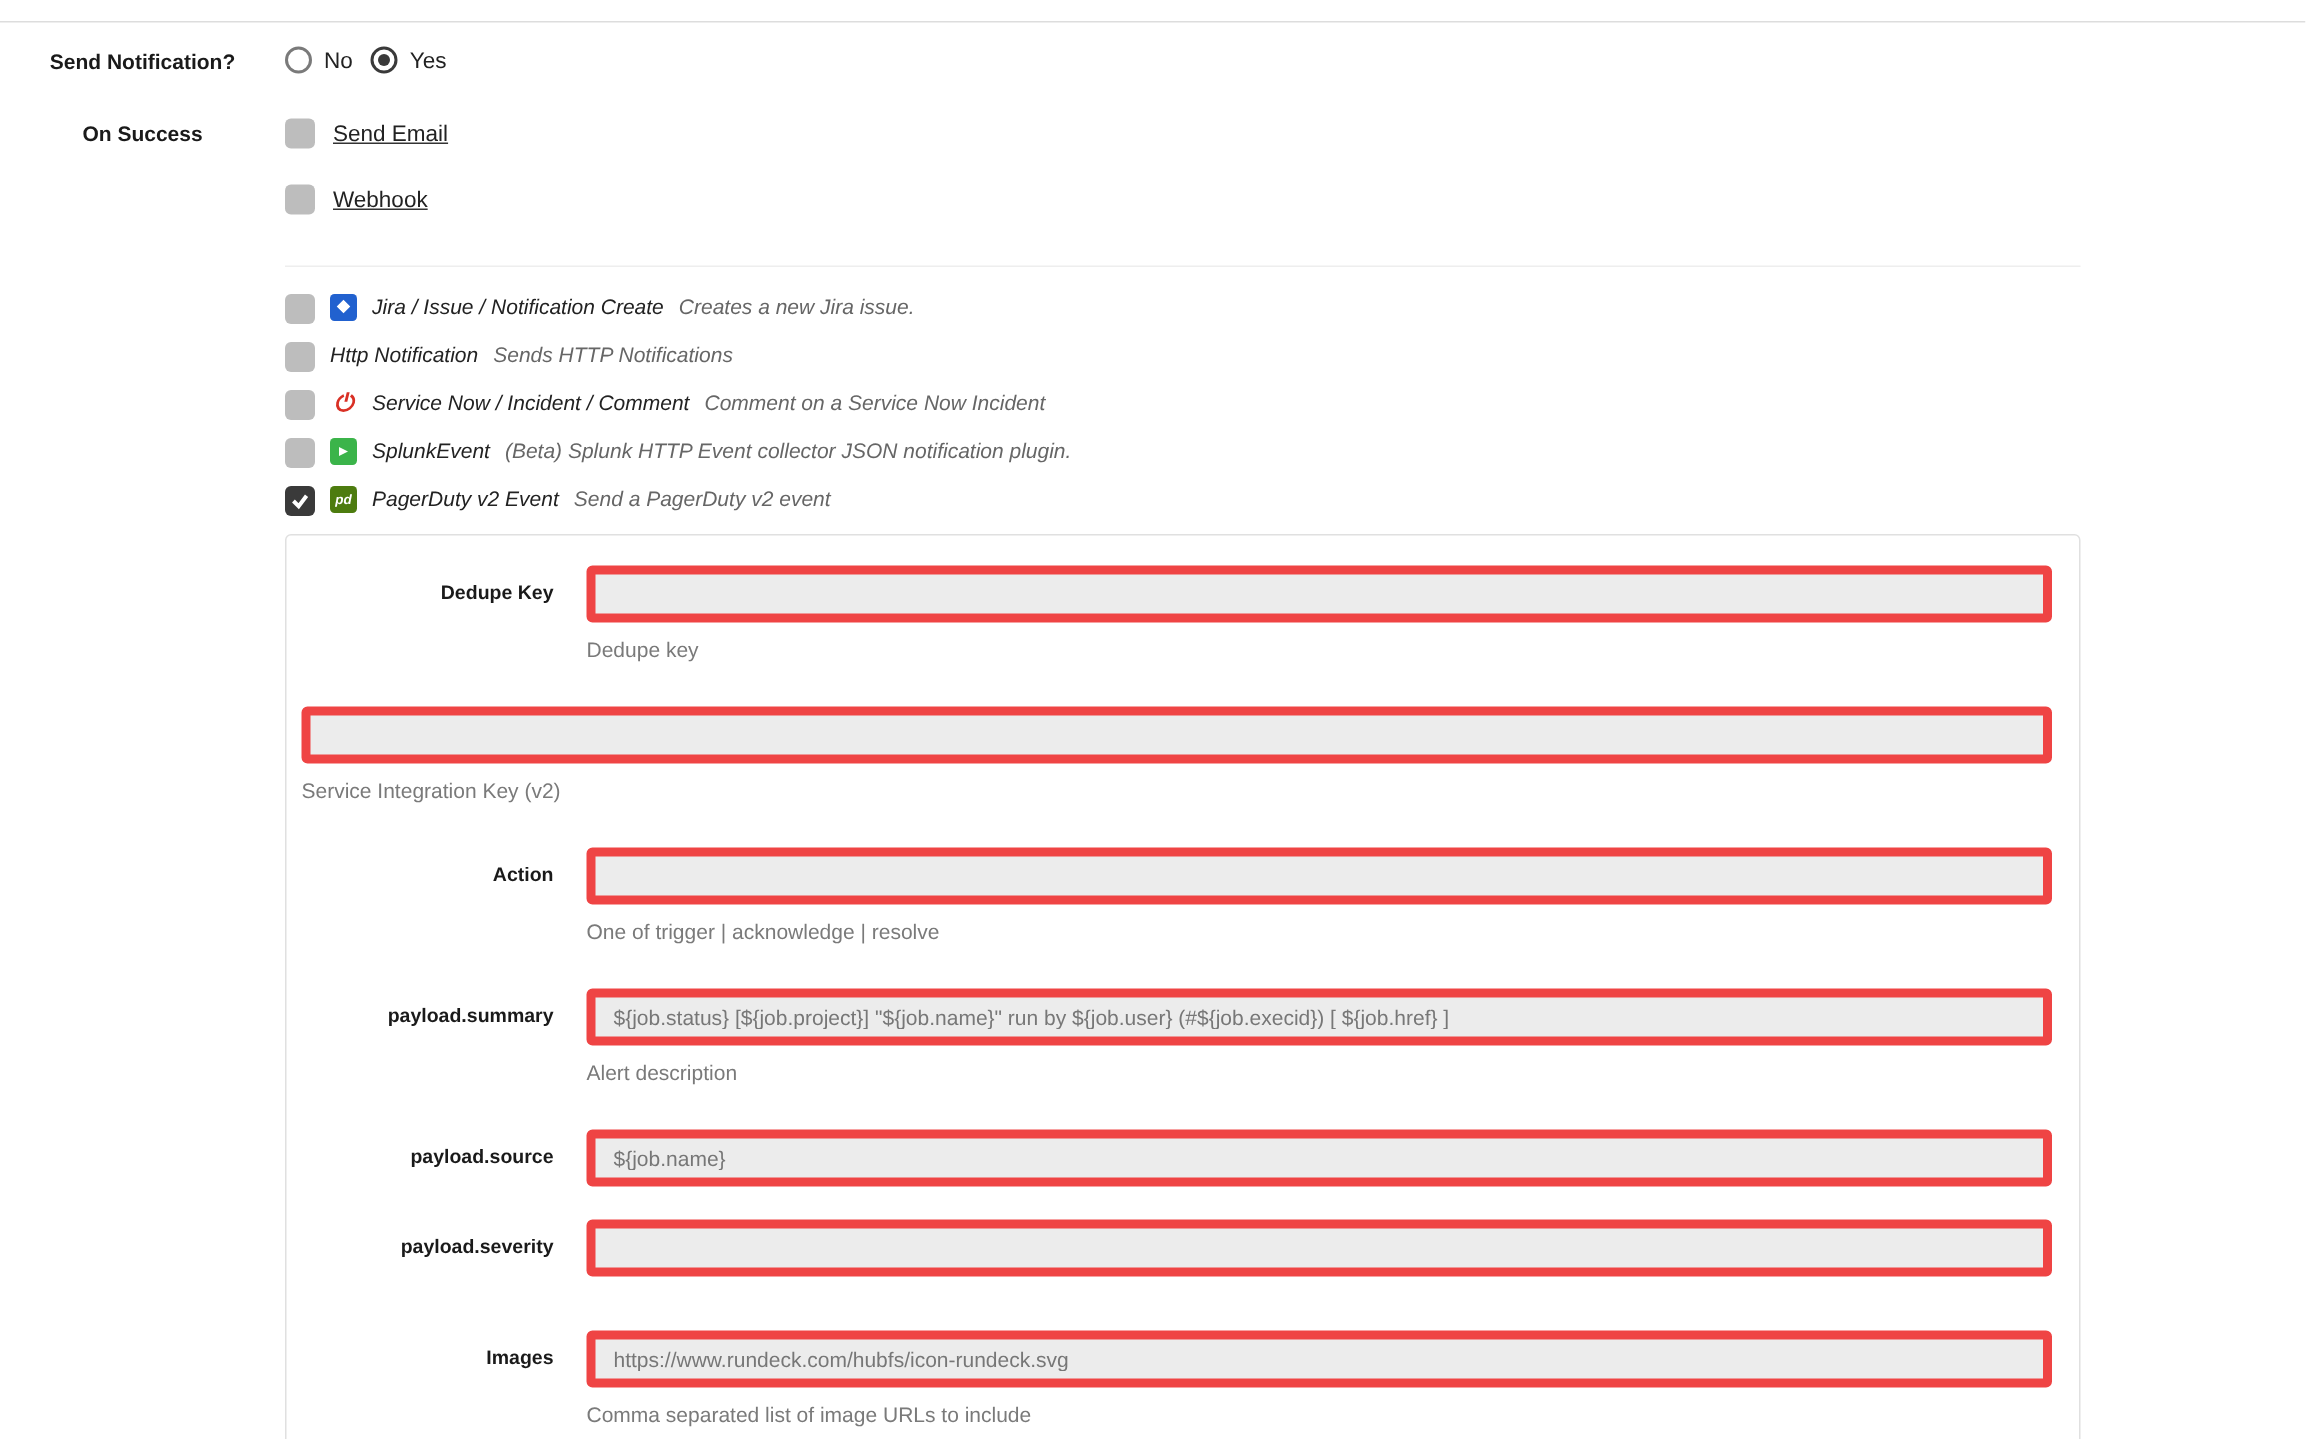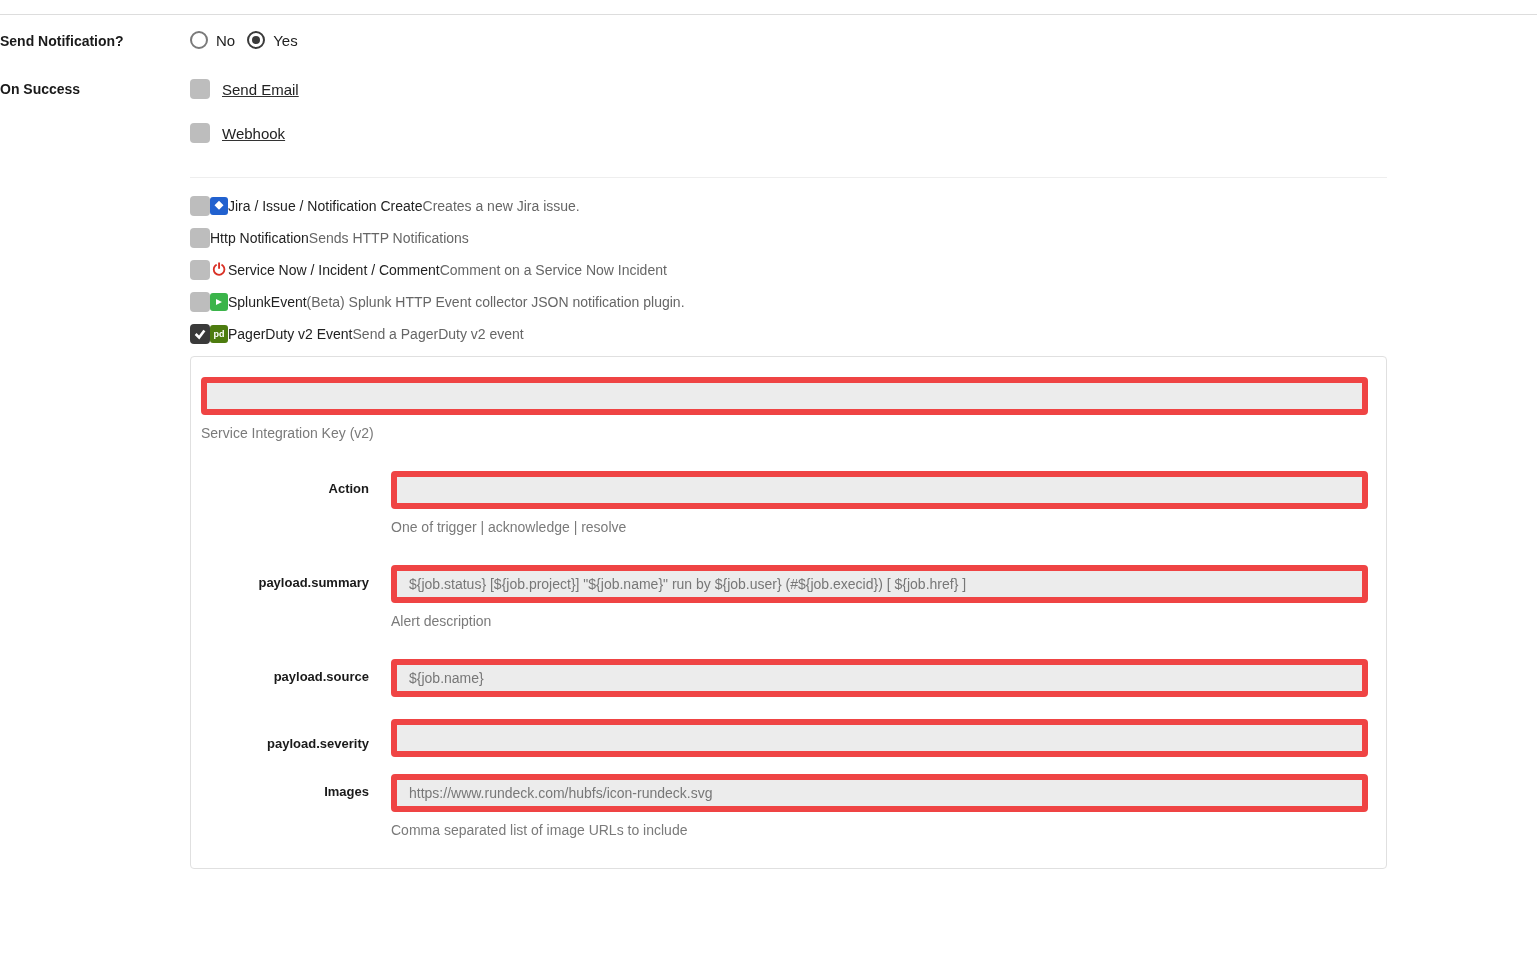--- a/index.html
+++ b/index.html
@@ -19,26 +19,27 @@
     border-top: 1px solid #ddd;
     margin: 0 0 16px 0;
   }
   .row {
     display: flex;
     align-items: flex-start;
     margin-bottom: 30px;
   }
   .label-col {
     width: 190px;
-    text-align: left;
+    text-align: center;
     padding-right: 30px;
     font-weight: 700;
     color: #1a1a1a;
     font-size: 14px;
     padding-top: 2px;
+    padding-left: 30px;
   }
   .content-col {
     flex: 1;
   }
   .radio-row {
     display: flex;
     align-items: center;
     gap: 12px;
   }
   .radio-item {
@@ -108,22 +109,23 @@
   .divider {
     border-top: 1px solid #eee;
     margin: 0 0 18px 0;
   }
   .plugin-list {
     margin-left: 190px;
     margin-right: 150px;
   }
   .plugin-row {
     display: flex;
-    align-items: center;
+    gap: 10px;
     margin-bottom: 12px;
+    font-style: italic;
   }
   .plugin-icon {
     width: 18px;
     height: 18px;
     border-radius: 3px;
     display: inline-flex;
     align-items: center;
     justify-content: center;
     font-size: 11px;
     font-weight: bold;
@@ -280,20 +282,27 @@
           </svg>
       </span>
       <span class="plugin-icon icon-pd">pd</span>
       <span class="plugin-name">PagerDuty v2 Event</span>
       <span class="plugin-desc">Send a PagerDuty v2 event</span>
     </div>
   </div>
 
   <div class="config-panel">
 
+    <div class="config-row">
+      <div class="config-label">Dedupe Key</div>
+      <div class="config-field">
+        <input class="text-input" type="text" style="">
+        <div class="help-text">Dedupe key</div>
+      </div>
+    </div>
 
     <div class="config-row">
       <div class="config-field">
         <input class="text-input" type="text" style="">
         <div class="help-text">Service Integration Key (v2)</div>
       </div>
     </div>
 
     <div class="config-row">
       <div class="config-label">Action</div>
@@ -311,21 +320,21 @@
       </div>
     </div>
 
     <div class="config-row" style="margin-bottom:22px;">
       <div class="config-label">payload.source</div>
       <div class="config-field">
         <input class="text-input" type="text" placeholder="${job.name}" style="">
       </div>
     </div>
 
-    <div class="config-row" style="margin-bottom:17px;align-items:center;">
+    <div class="config-row" style="margin-bottom:36px;">
       <div class="config-label">payload.severity</div>
       <div class="config-field">
         <input class="text-input" type="text" style="">
       </div>
     </div>
 
     <div class="config-row">
       <div class="config-label">Images</div>
       <div class="config-field">
         <input class="text-input" type="text" placeholder="https://www.rundeck.com/hubfs/icon-rundeck.svg" style="">

